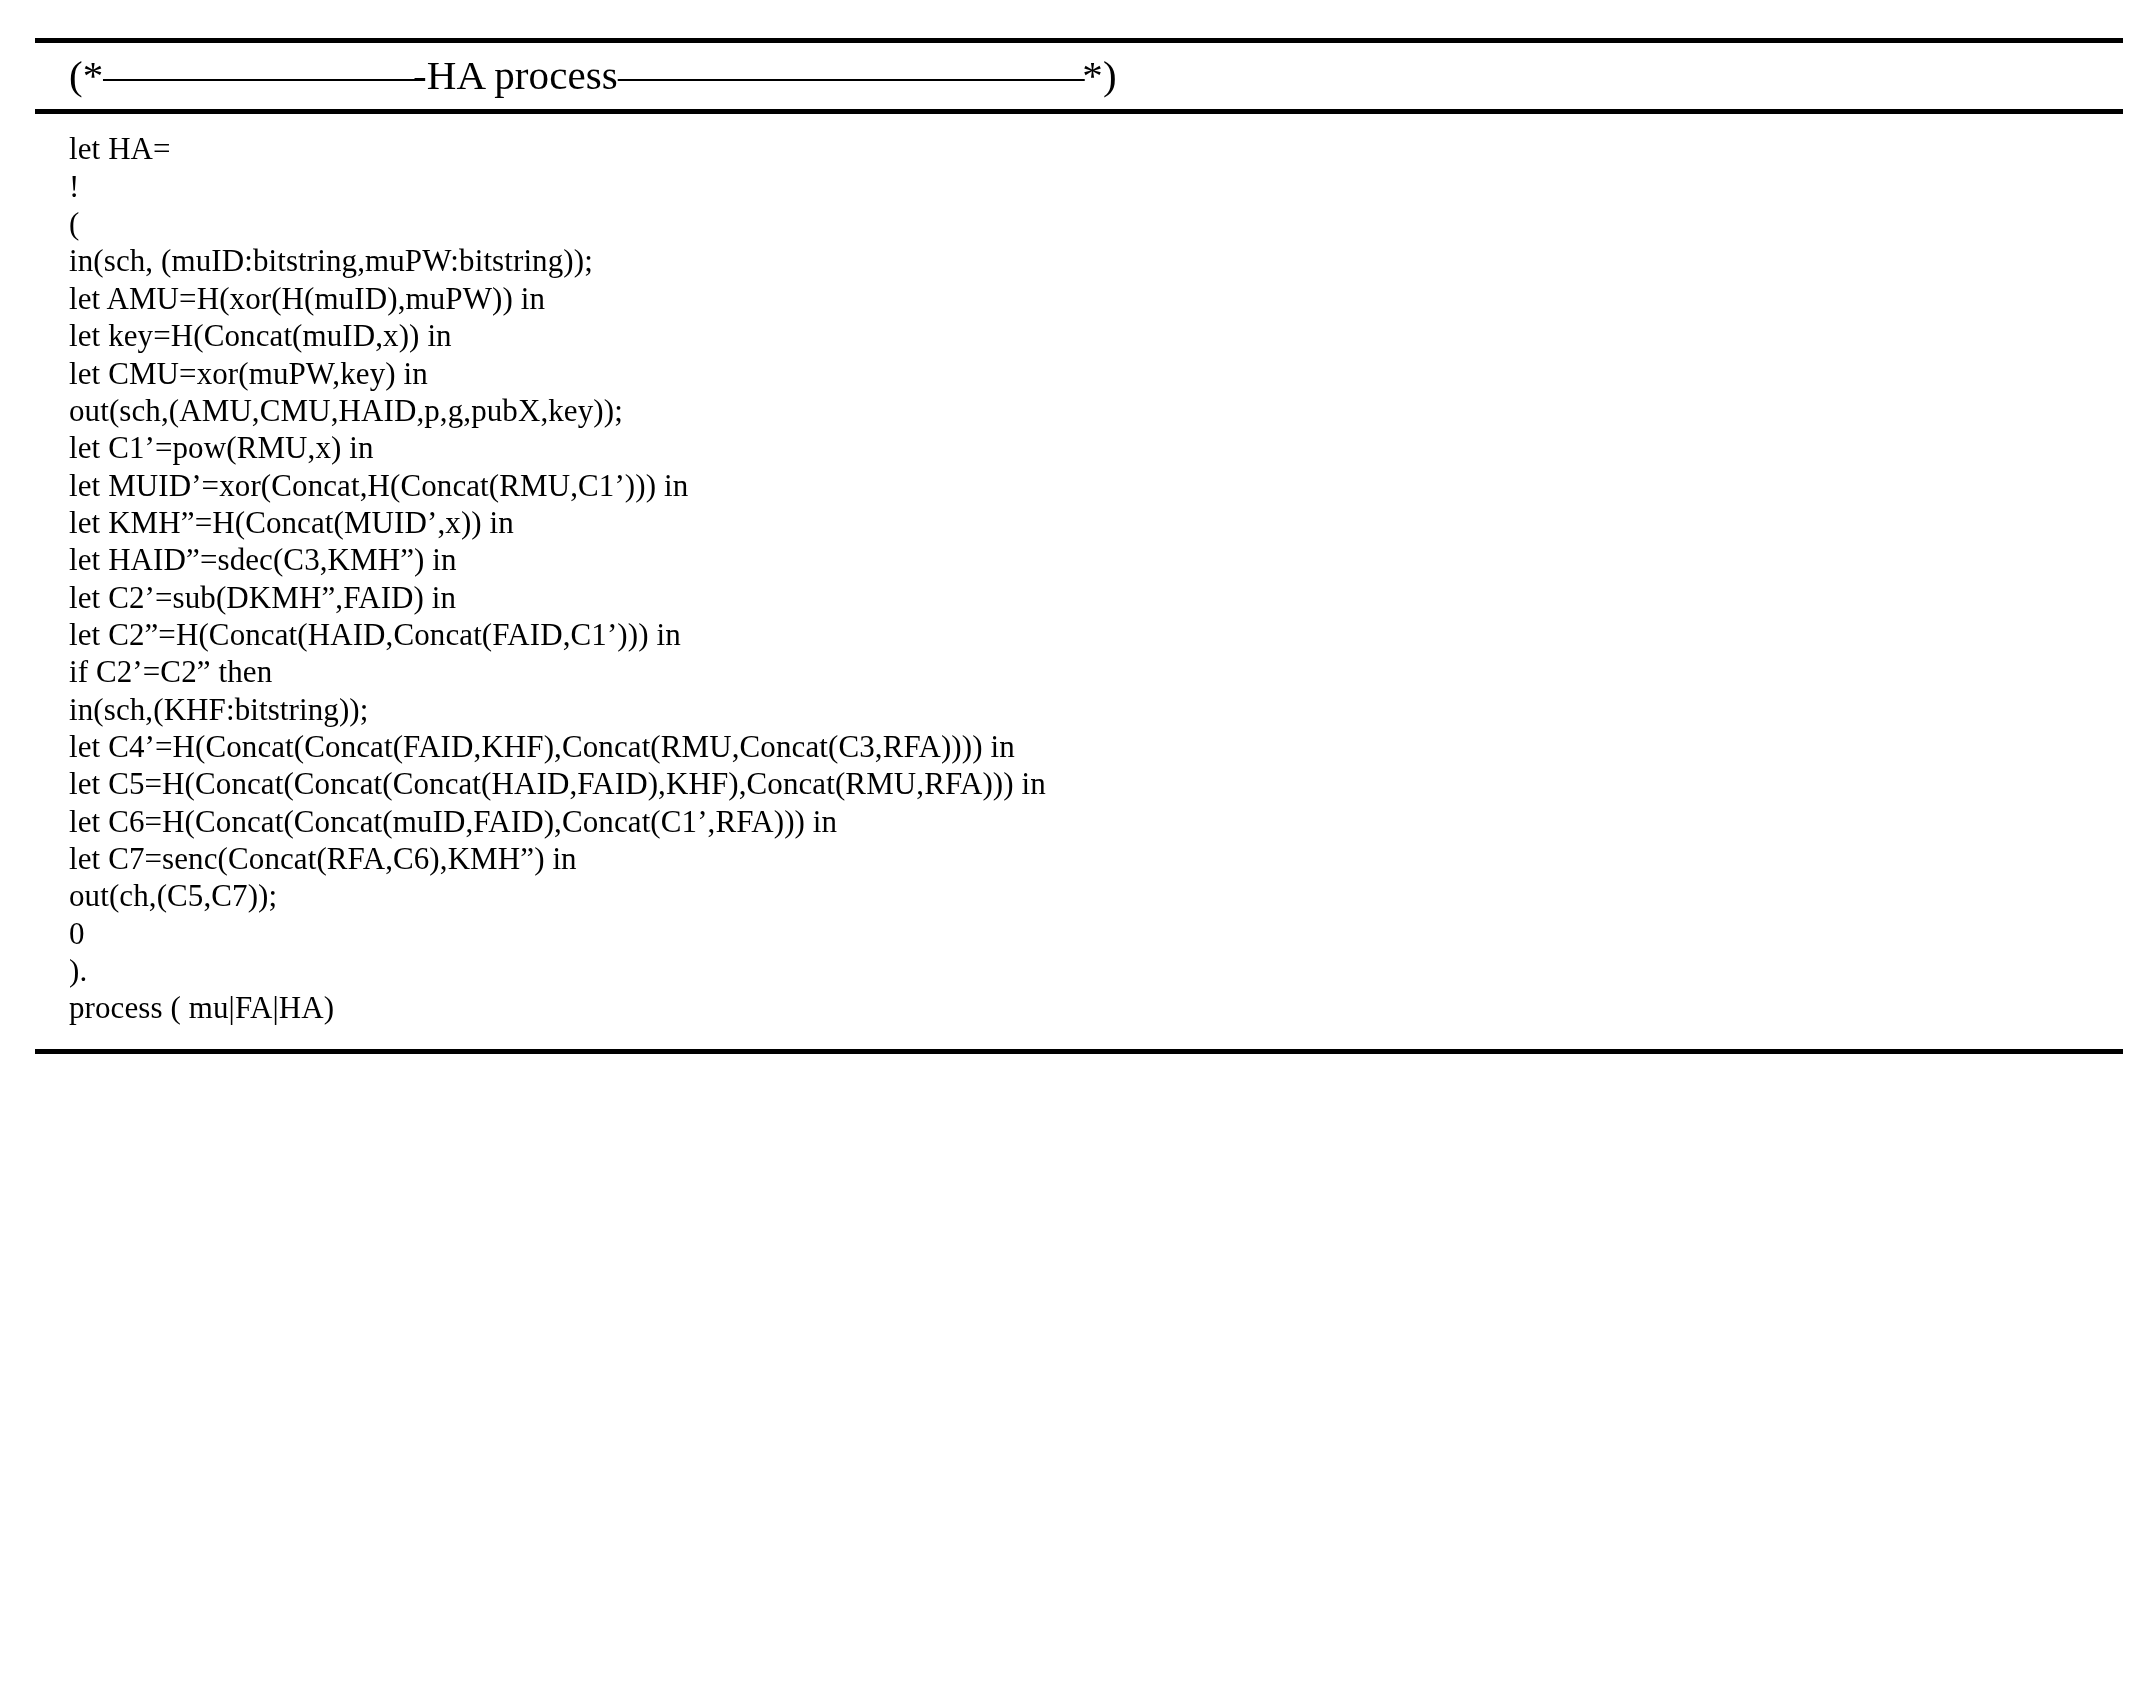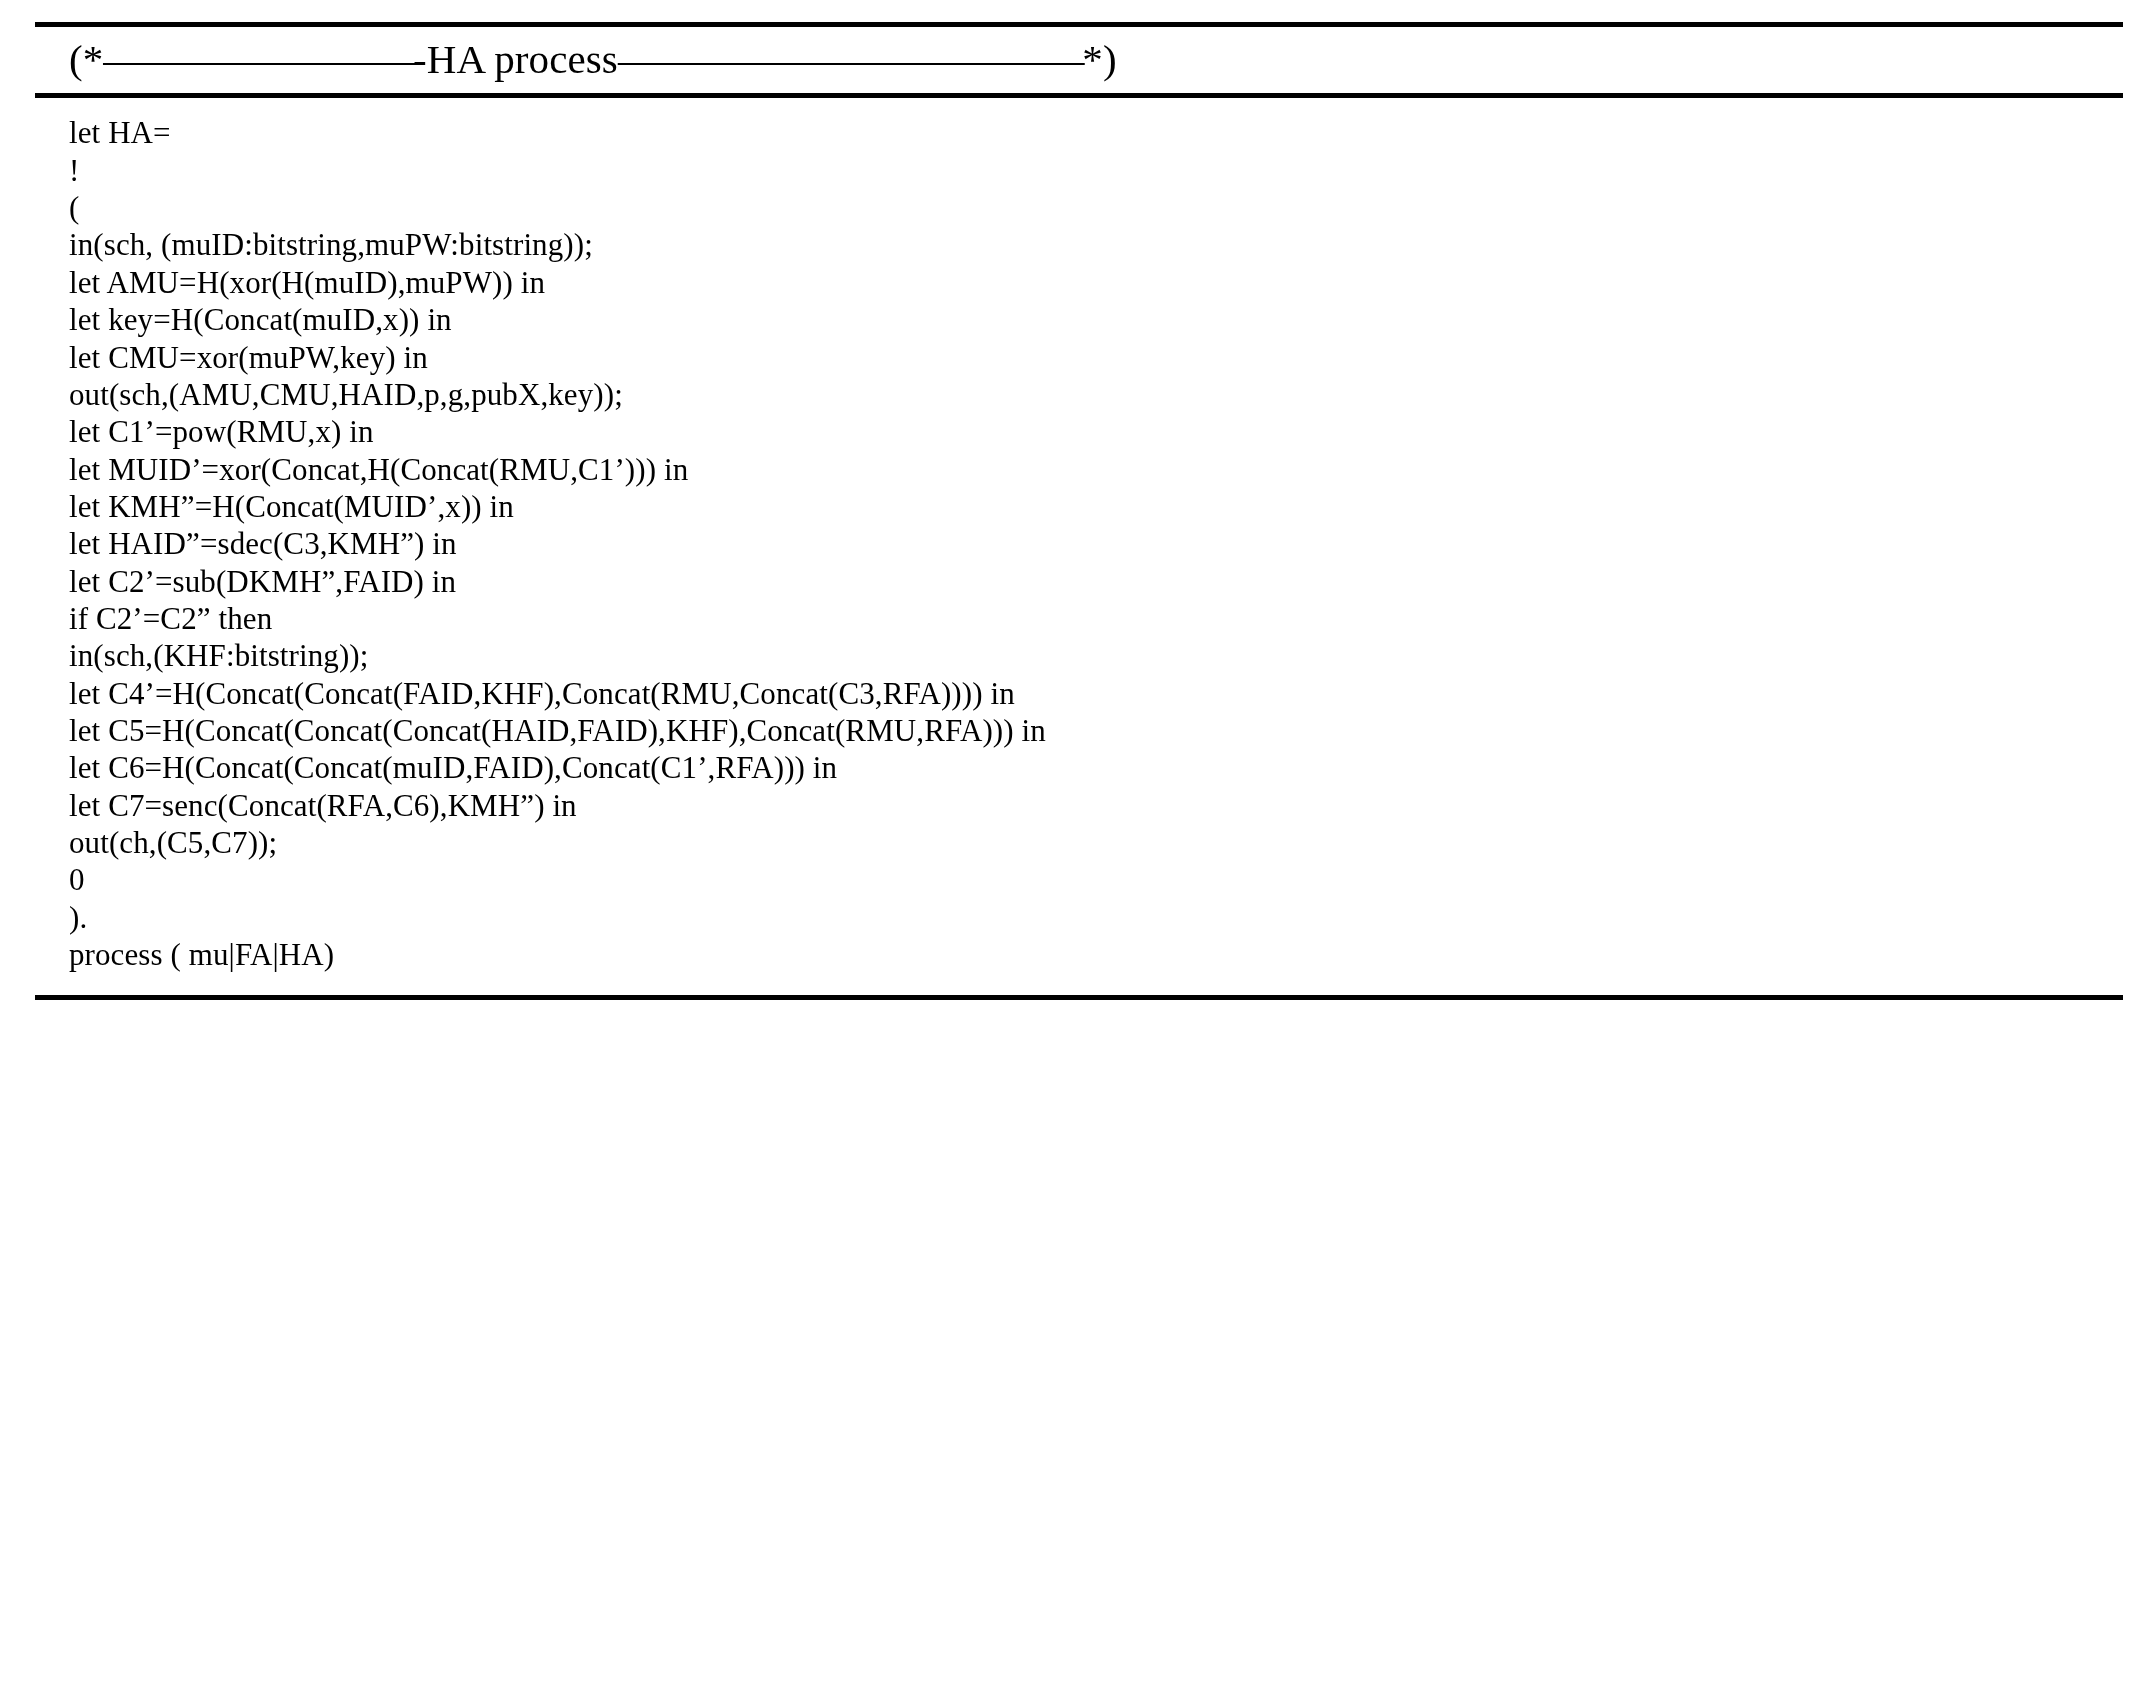--- a/index.html
+++ b/index.html
@@ -12,21 +12,21 @@
     width: 2151px;
     height: 1703px;
     font-family: "Liberation Serif", "DejaVu Serif", serif;
     color: #000000;
     -webkit-font-smoothing: antialiased;
   }
 
   .listing {
     position: absolute;
     left: 35px;
-    top: 22px;
+    top: 38px;
     width: 2088px;
   }
 
   .rule-thick {
     height: 5.1px;
     background: #000000;
     width: 100%;
   }
 
   .caption-row {
@@ -75,20 +75,21 @@
     <div class="code-line">in(sch, (muID:bitstring,muPW:bitstring));</div>
     <div class="code-line">let AMU=H(xor(H(muID),muPW)) in</div>
     <div class="code-line">let key=H(Concat(muID,x)) in</div>
     <div class="code-line">let CMU=xor(muPW,key) in</div>
     <div class="code-line">out(sch,(AMU,CMU,HAID,p,g,pubX,key));</div>
     <div class="code-line">let C1’=pow(RMU,x) in</div>
     <div class="code-line">let MUID’=xor(Concat,H(Concat(RMU,C1’))) in</div>
     <div class="code-line">let KMH”=H(Concat(MUID’,x)) in</div>
     <div class="code-line">let HAID”=sdec(C3,KMH”) in</div>
     <div class="code-line">let C2’=sub(DKMH”,FAID) in</div>
+    <div class="code-line">let C2”=H(Concat(HAID,Concat(FAID,C1’))) in</div>
     <div class="code-line">if C2’=C2” then</div>
     <div class="code-line">in(sch,(KHF:bitstring));</div>
     <div class="code-line">let C4’=H(Concat(Concat(FAID,KHF),Concat(RMU,Concat(C3,RFA)))) in</div>
     <div class="code-line">let C5=H(Concat(Concat(Concat(HAID,FAID),KHF),Concat(RMU,RFA))) in</div>
     <div class="code-line">let C6=H(Concat(Concat(muID,FAID),Concat(C1’,RFA))) in</div>
     <div class="code-line">let C7=senc(Concat(RFA,C6),KMH”) in</div>
     <div class="code-line">out(ch,(C5,C7));</div>
     <div class="code-line">0</div>
     <div class="code-line">).</div>
     <div class="code-line">process ( mu|FA|HA)</div>

